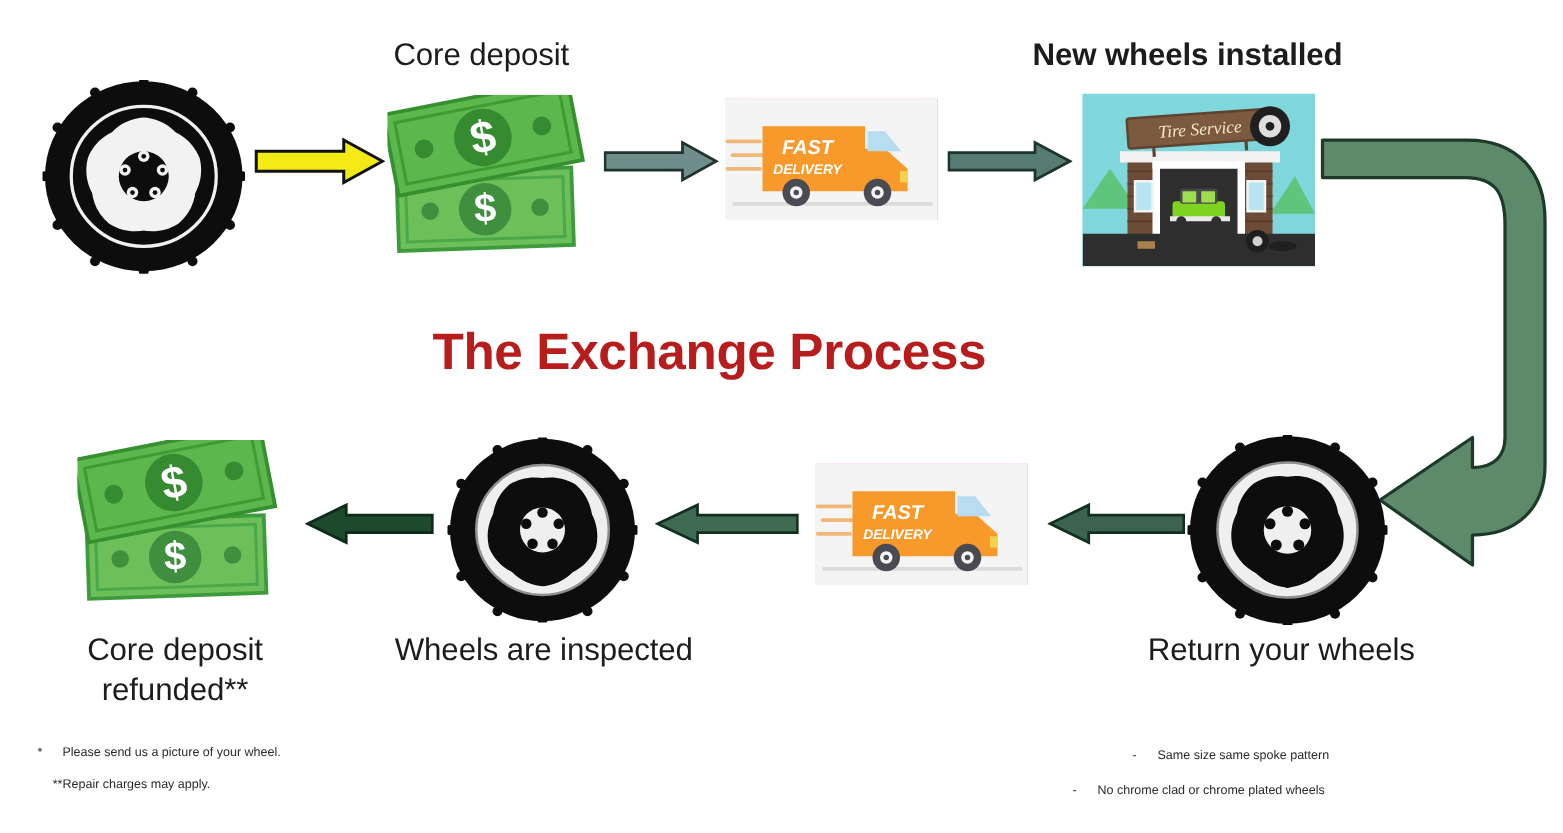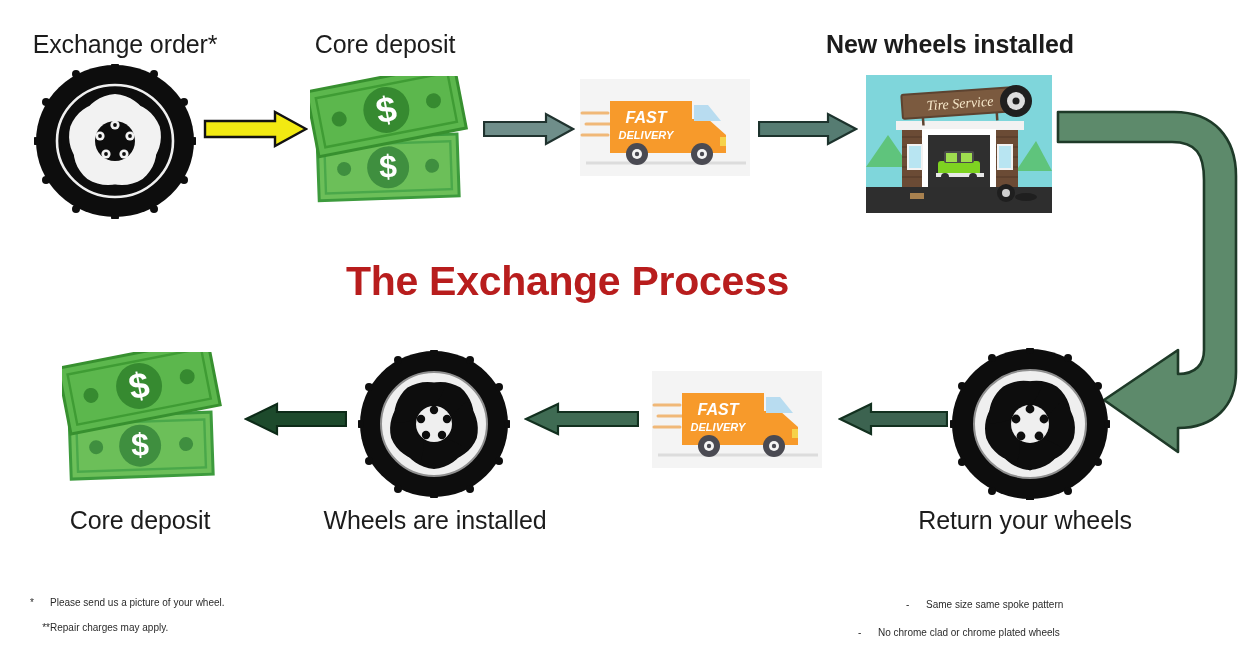--- a/index.html
+++ b/index.html
@@ -71,21 +71,20 @@
     position: absolute;
     overflow: hidden;
     background: #fca5a5;
   }
 </style>
 </head>
 <body>
 
 <div id="canvas">
 
-  <div class="step-label" style="left:0px; top:28px; width:250px;">Exchange order*</div>
 
   <div class="step-label" style="left:285px; top:28px; width:200px;">Core deposit</div>
 
   <div class="step-label" style="left:800px; top:28px; width:300px;font-weight:bold;">New wheels installed</div>
 
   <svg class="artwork" style="left:34px; top:64px;" width="162" height="155" viewBox="0 0 162 155">
 
     <ellipse cx="81" cy="77" rx="79" ry="76" fill="#0d0d0d"></ellipse>
 
     <g fill="#0d0d0d">
@@ -365,21 +364,21 @@
     <g fill="#0d0d0d">
       <circle cx="76" cy="60" r="4.2"></circle>
         <circle cx="89" cy="69" r="4.2"></circle>
       <circle cx="84" cy="85" r="4.2"></circle>
         <circle cx="68" cy="85" r="4.2"></circle>
         <circle cx="63" cy="69" r="4.2"></circle>
     </g>
     <circle cx="76" cy="116" r="2.3" fill="#0d0d0d"></circle>
   </svg>
 
-  <div class="step-label" style="left:300px; top:504px; width:270px;">Wheels are installed</div>
+  <div class="step-label" style="left:300px; top:504px; width:270px;">Wheels are inspected</div>
 
   <svg class="abs" style="left:244px; top:402px;" width="103" height="34" viewBox="0 0 103 34">
     <path d="M102 10 L 33 10 L 33 2 L 2 17 L 33 32 L 33 24 L 102 24 Z" fill="#1d4a2c" stroke="#0d2b18" stroke-width="2.2" stroke-linejoin="miter"></path>
   </svg>
 
   <svg class="artwork" style="left:62px; top:352px;" width="175" height="132" viewBox="0 0 175 132">
     <g transform="rotate(-8 87 66)">
       <g transform="translate(8,54) rotate(6)">
         <rect x="0" y="0" width="142" height="62" fill="#6cbf59" stroke="#3d9b3d" stroke-width="3"></rect>
         <rect x="7" y="7" width="128" height="48" fill="none" stroke="#4aa84a" stroke-width="2.4"></rect>
@@ -394,20 +393,21 @@
         <circle cx="76" cy="33" r="23" fill="#368a30"></circle>
         <text x="76" y="45" font-family="'Liberation Sans',sans-serif" font-size="36" font-weight="bold" fill="#ffffff" text-anchor="middle">$</text>
         <circle cx="27" cy="33" r="7.5" fill="#368a30"></circle>
         <circle cx="125" cy="33" r="7.5" fill="#368a30"></circle>
       </g>
     </g>
   </svg>
 
   <div class="step-label wrap" style="left:25px; top:504px; width:230px;">
     <div>Core deposit</div>
+    <div>refunded**</div>
   </div>
 
   <div class="title" style="left:346px; top:258px;">The Exchange Process</div>
 
   <div class="note" style="left:30px; top:595px;">
     <span class="mark">*</span><span>Please send us a picture of your wheel.</span>
   </div>
   <div class="note" style="left:30px; top:620px;text-align:right;">
     <span class="mark">**</span><span>Repair charges may apply.</span>
   </div>

